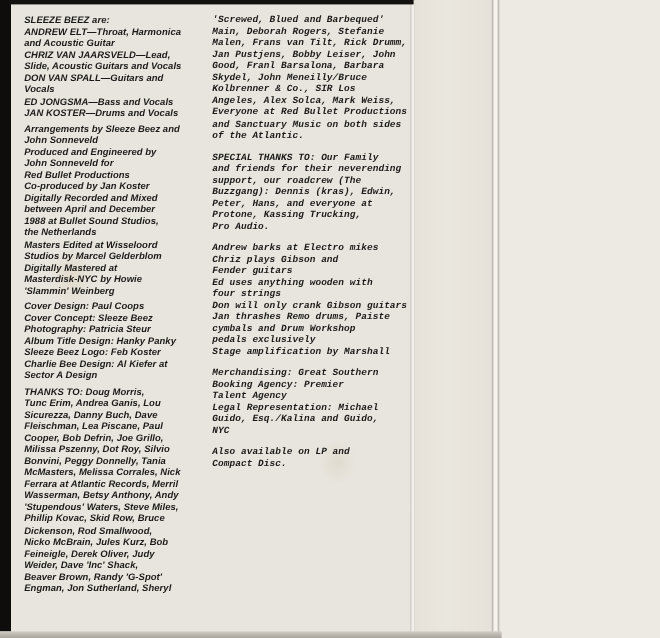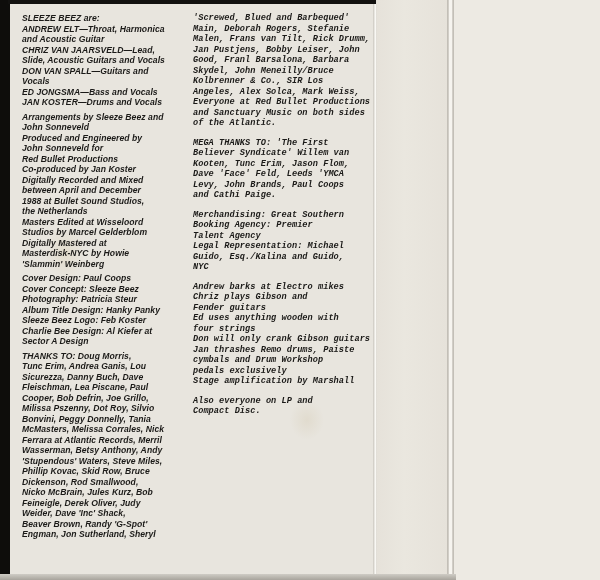--- a/index.html
+++ b/index.html
@@ -143,39 +143,40 @@
 Main, Deborah Rogers, Stefanie
 Malen, Frans van Tilt, Rick Drumm,
 Jan Pustjens, Bobby Leiser, John
 Good, Franl Barsalona, Barbara
 Skydel, John Meneilly/Bruce
 Kolbrenner &amp; Co., SIR Los
 Angeles, Alex Solca, Mark Weiss,
 Everyone at Red Bullet Productions
 and Sanctuary Music on both sides
 of the Atlantic.</p>
-    <p class="para">MEGA THANKS TO: 'The First
-Believer Syndicate' Willem van
-Kooten, Tunc Erim, Jason Flom,
-Dave 'Face' Feld, Leeds 'YMCA
-Levy, John Brands, Paul Coops
-and Cathi Paige.</p>
-    <p class="para">Merchandising: Great Southern
-Booking Agency: Premier
-Talent Agency
-Legal Representation: Michael
-Guido, Esq./Kalina and Guido,
-NYC</p>
+    <p class="para">SPECIAL THANKS TO: Our Family
+and friends for their neverending
+support, our roadcrew (The
+Buzzgang): Dennis (kras), Edwin,
+Peter, Hans, and everyone at
+Protone, Kassing Trucking,
+Pro Audio.</p>
     <p class="para">Andrew barks at Electro mikes
 Chriz plays Gibson and
 Fender guitars
 Ed uses anything wooden with
 four strings
 Don will only crank Gibson guitars
 Jan thrashes Remo drums, Paiste
 cymbals and Drum Workshop
 pedals exclusively
 Stage amplification by Marshall</p>
-    <p class="para">Also everyone on LP and
+    <p class="para">Merchandising: Great Southern
+Booking Agency: Premier
+Talent Agency
+Legal Representation: Michael
+Guido, Esq./Kalina and Guido,
+NYC</p>
+    <p class="para">Also available on LP and
 Compact Disc.</p>
   </div>
 
 </div>
 
 </body></html>

